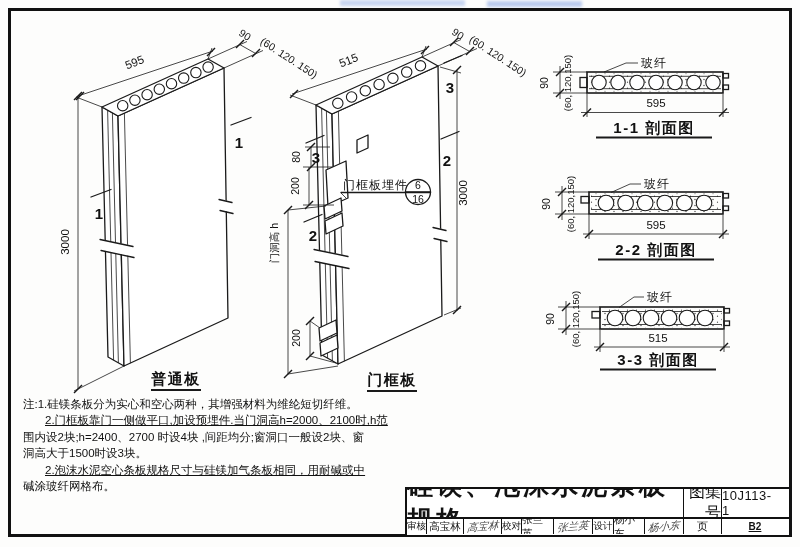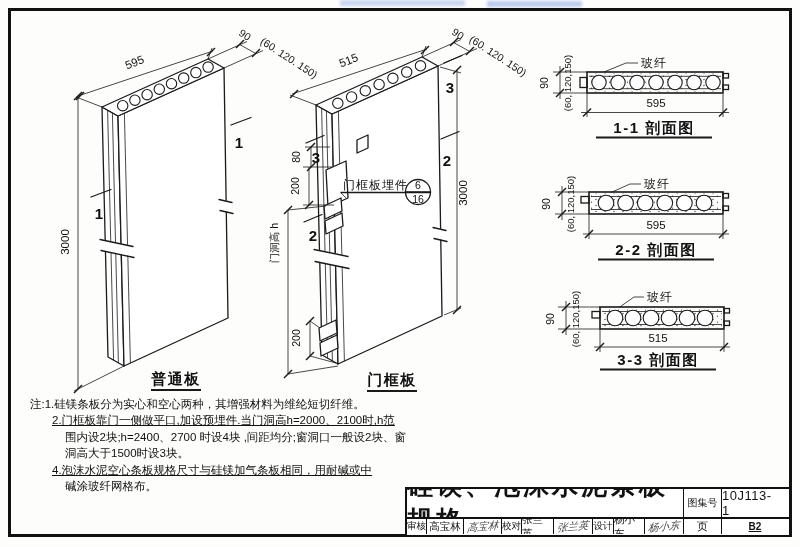--- a/index.html
+++ b/index.html
@@ -15,34 +15,34 @@
   .gap{fill:#ffffff;stroke:none;}
   text{fill:#111;font-family:"Liberation Sans","DejaVu Sans",sans-serif;}
   .t9{font-size:9.5px;}
   .t10{font-size:10.5px;}
   .t11{font-size:11.5px;}
   .t12{font-size:12px;letter-spacing:1px;}
   .t15{font-size:15px;font-weight:bold;letter-spacing:1.5px;}
   .mark{font-size:15px;font-weight:bold;}
   .ul{stroke:#1a1a1a;stroke-width:1.8;}
   
-  #notes{position:absolute;left:30px;top:396px;width:420px;font-size:11.5px;
+  #notes{position:absolute;left:23px;top:396px;width:420px;font-size:11.5px;
          line-height:16.4px;white-space:nowrap;color:#111;}
   #notes .ind1{margin-left:22px;text-decoration:underline;}
-  #notes .ind2{margin-left:35px;}
+  #notes .ind2{}
   
   #tb{position:absolute;left:405px;top:487px;width:386px;height:50px;
       border:2.5px solid #111;box-sizing:border-box;background:#fff;}
   #tb .r1{display:flex;height:28px;border-bottom:2px solid #111;}
   #tb .r2{display:flex;height:15px;border-radius:7px;}
   #tb .c{display:flex;align-items:center;justify-content:center;
          border-left:1px solid #111;box-sizing:border-box;overflow:hidden;}
   #tb .c:first-child{border-left:none;}
   .tbtitle{width:276px;font-size:26px;font-weight:bold;letter-spacing:3px;}
-  .atlas-label{width:38px;font-size:10px;}
+  .atlas-label{width:38px;font-size:16px;text-align:right;}
   .atlas-no{width:57px;font-size:13px;letter-spacing:0.5px;}
   .lab{font-size:9.5px;}
   .nam{font-size:10.5px;}
   .sig{font-size:10.5px;font-family:"DejaVu Serif","Liberation Serif",serif;
        font-style:italic;opacity:.8;transform:rotate(-5deg) skewX(-10deg);}
   .pg-label{width:38px;font-size:11px;}
   .pg-no{width:67px;font-size:10px;font-weight:bold;text-decoration:underline;}
   .wm{position:absolute;background:#7b9be0;filter:blur(1.5px);}
 </style>
 </head>
@@ -320,21 +320,21 @@
       <text class="t15" text-anchor="middle" x="658" y="365">3-3 剖面图</text>
       <line class="ul" x1="600" y1="369.5" x2="716" y2="369.5"></line>
     </g>
   </svg>
 
   <div id="notes">
     <div>注:1.硅镁条板分为实心和空心两种，其增强材料为维纶短切纤维。</div>
     <div class="ind1">2.门框板靠门一侧做平口,加设预埋件.当门洞高h=2000、2100时,h范</div>
     <div class="ind2">围内设2块;h=2400、2700 时设4块 ,间距均分;窗洞口一般设2块、窗</div>
     <div class="ind2">洞高大于1500时设3块。</div>
-    <div class="ind1">4.泡沫水泥空心条板规格尺寸与硅镁加气条板相同，用耐碱或中</div>
+    <div class="ind1">2.泡沫水泥空心条板规格尺寸与硅镁加气条板相同，用耐碱或中</div>
     <div class="ind2">碱涂玻纤网格布。</div>
   </div>
 
   <div id="tb">
     <div class="r1">
       <div class="c tbtitle">硅镁、泡沫水泥条板规格</div>
       <div class="c atlas-label">图集号</div>
       <div class="c atlas-no">10J113-1</div>
     </div>
     <div class="r2">

